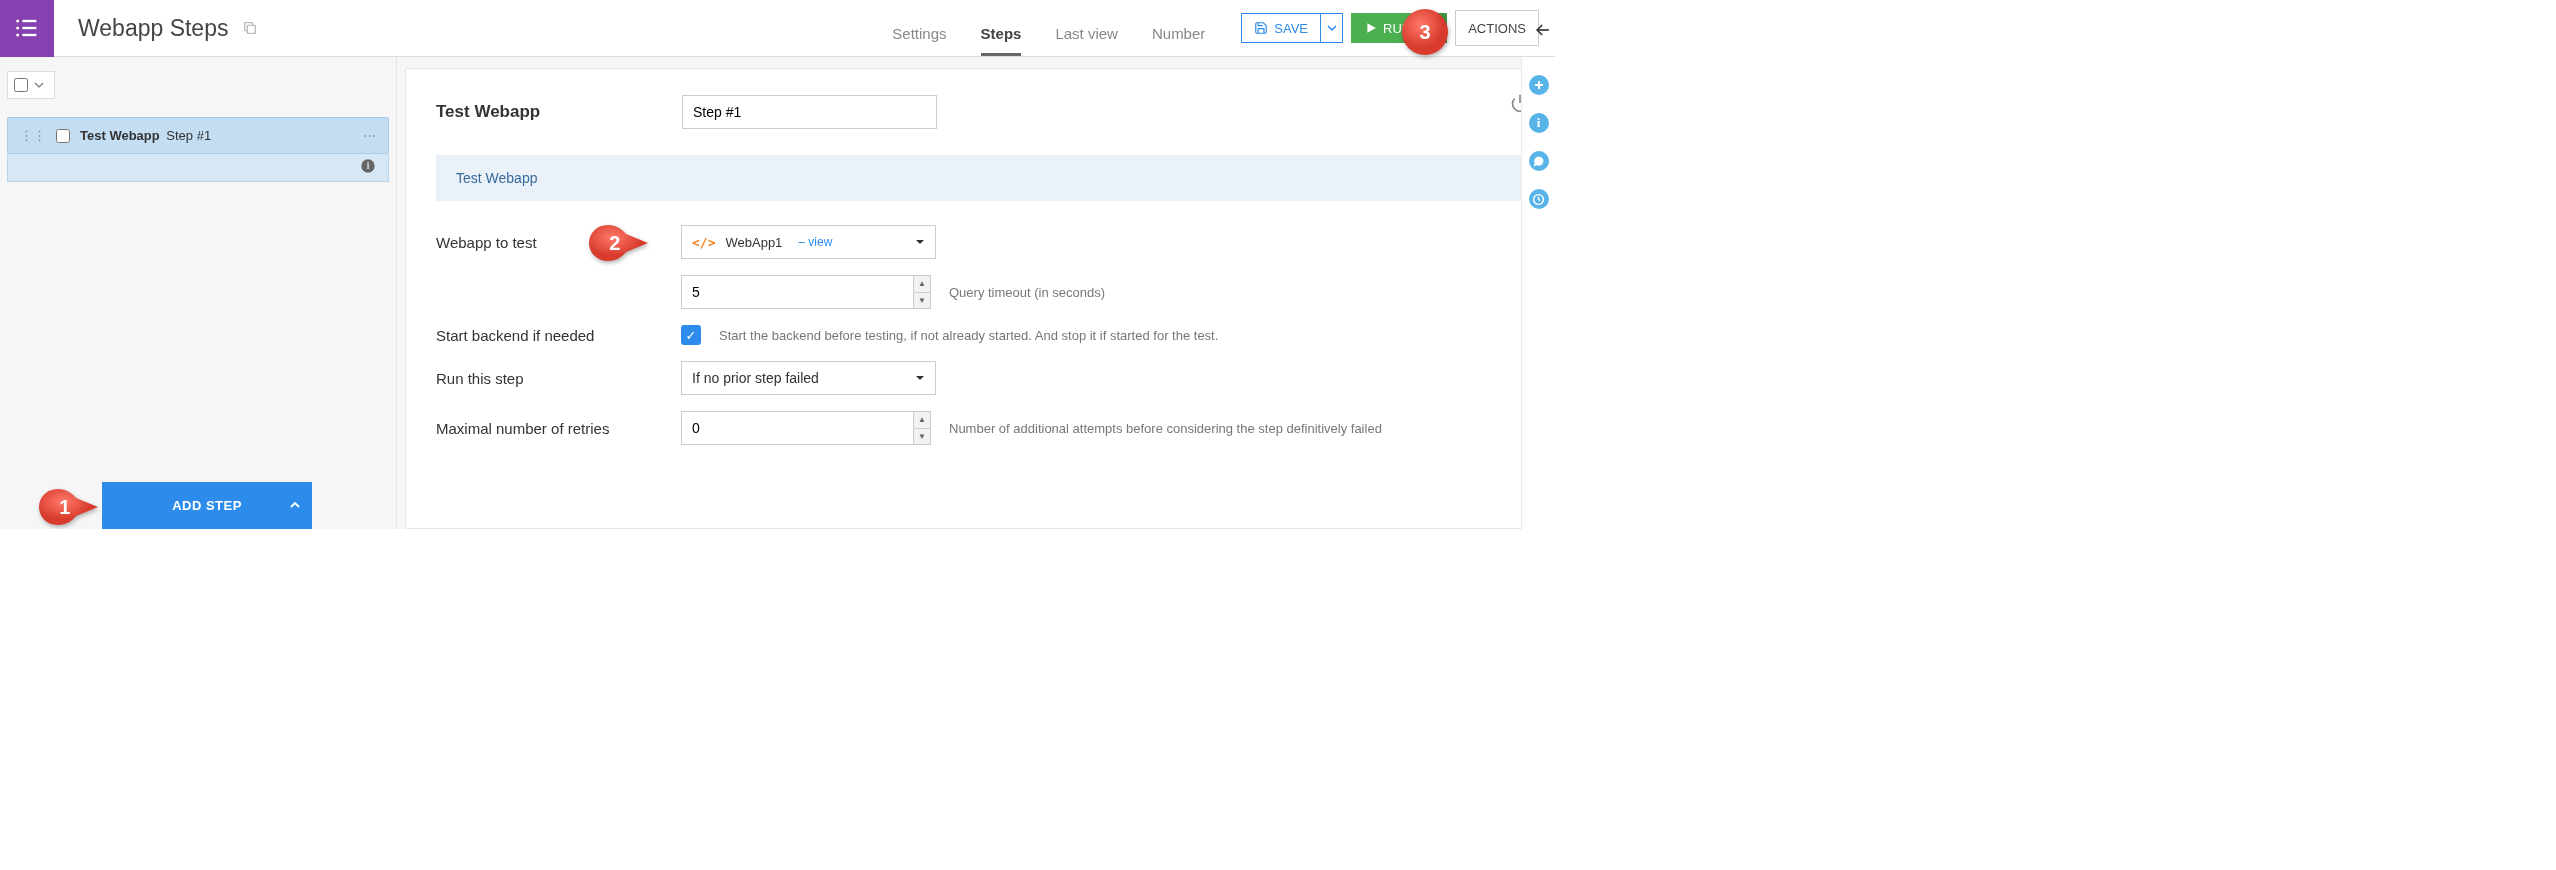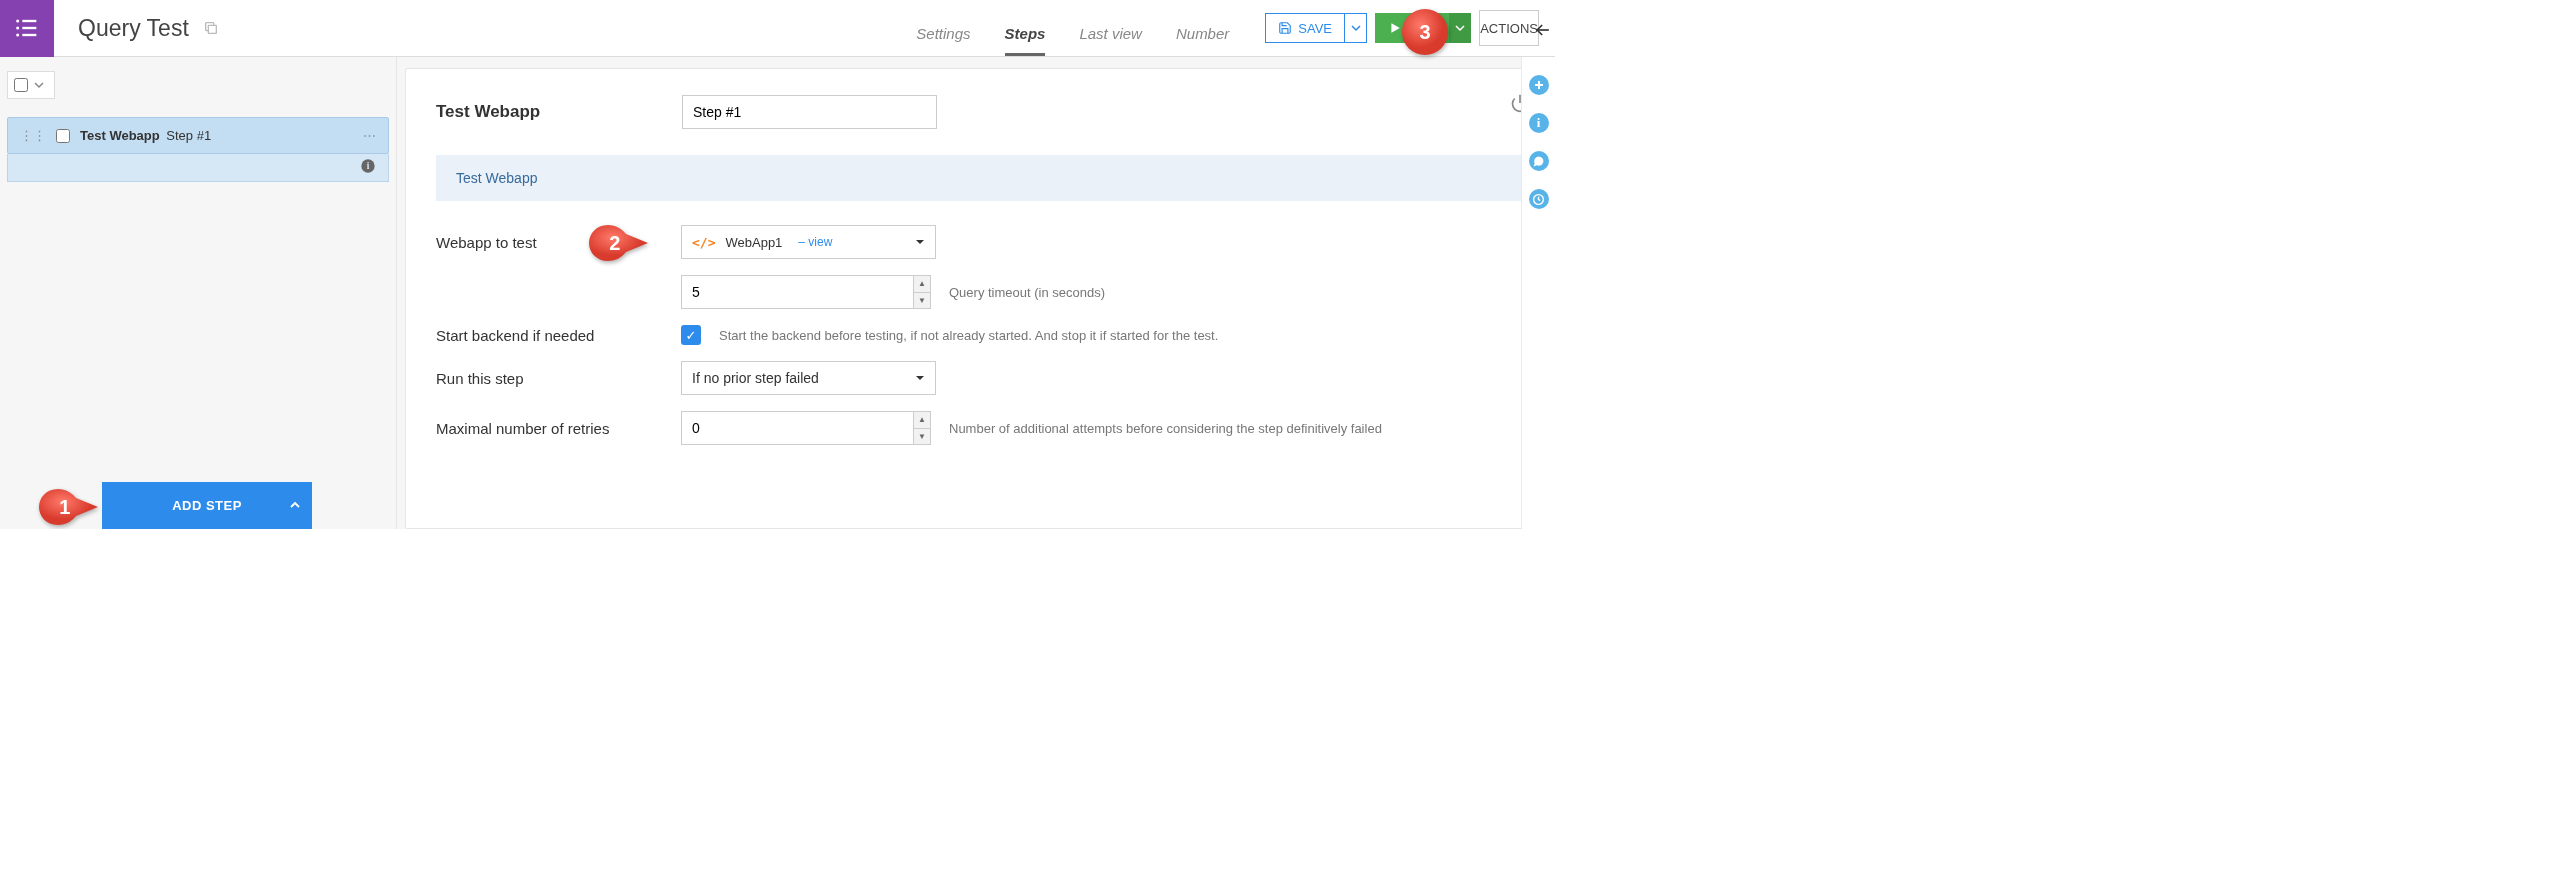--- a/index.html
+++ b/index.html
@@ -58,21 +58,20 @@
   }
   .tab {
     color: #888;
     font-size: 15px;
     height: 100%;
     display: flex;
     align-items: center;
     cursor: pointer;
     border-bottom: 3px solid transparent;
     padding-top: 14px;
-    font-style: italic;
   }
   .tab.active {
     color: #444;
     font-weight: 600;
     border-bottom-color: #666;
   }
   .header-buttons {
     display: flex;
     gap: 8px;
     align-items: center;
@@ -119,21 +118,21 @@
     width: 22px;
     display: flex;
     align-items: center;
     justify-content: center;
     height: 30px;
   }
   .btn-actions {
     color: #444;
     border: 1px solid #ccc;
     height: 36px;
-    padding: 0 0;
+    padding: 0 12px;
     display: flex;
     align-items: center;
   }
   
   
   .body-wrap {
     display: flex;
     height: calc(100% - 57px);
   }
   
@@ -431,21 +430,21 @@
     <svg viewBox="0 0 24 24">
       <circle cx="4" cy="6" r="1.3" fill="#fff"></circle>
         <rect x="8" y="5" width="12" height="2" fill="#fff"></rect>
       <circle cx="4" cy="12" r="1.3" fill="#fff"></circle>
         <rect x="8" y="11" width="12" height="2" fill="#fff"></rect>
       <circle cx="4" cy="18" r="1.3" fill="#fff"></circle>
         <rect x="8" y="17" width="12" height="2" fill="#fff"></rect>
     </svg>
   </div>
   <div class="page-title">
-    <span>Query Test</span>
+    <span>Webapp Steps</span>
     <span class="copy-icon">
       <svg width="16" height="16" viewBox="0 0 24 24" fill="none" stroke="currentColor" stroke-width="2">
           <rect x="8" y="8" width="12" height="12" rx="1"></rect>
           <path d="M16 8V5a1 1 0 0 0-1-1H5a1 1 0 0 0-1 1v10a1 1 0 0 0 1 1h3"></path>
         </svg>
     </span>
   </div>
   <div class="tabs">
     <div class="tab">Settings</div>
     <div class="tab active">Steps</div>

